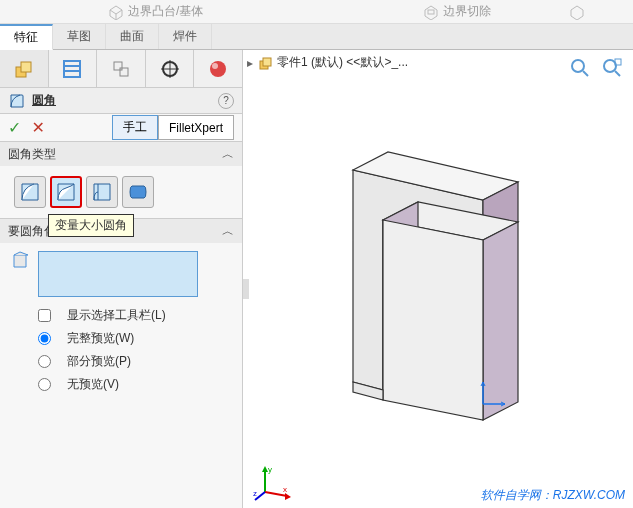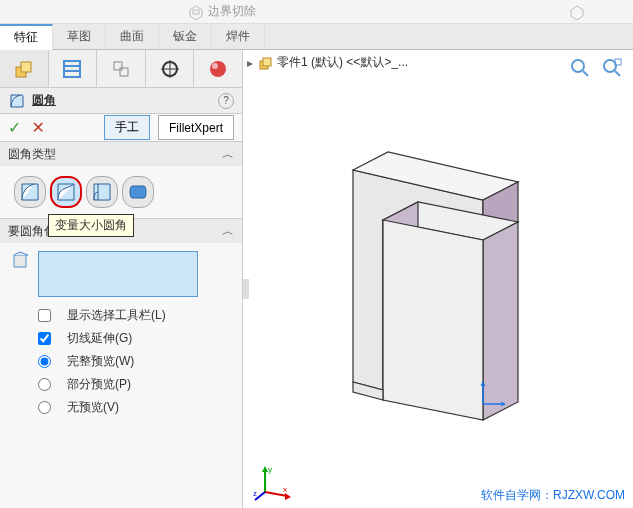--- a/index.html
+++ b/index.html
@@ -21,58 +21,67 @@
 .view-tabs .vt { flex: 1; display: flex; align-items: center; justify-content: center; border-right: 1px solid #ccc; background: #f0f0f0; cursor: pointer; }
 .view-tabs .vt.active { background: #e8e8e8; }
 
 .feature-header { height: 26px; display: flex; align-items: center; gap: 6px; padding: 0 8px; background: #eee; border-bottom: 1px solid #ccc; }
 .feature-header .title { font-weight: bold; text-decoration: underline; }
 .feature-header .help { margin-left: auto; width: 16px; height: 16px; border: 1px solid #aaa; border-radius: 50%; display:flex;align-items:center;justify-content:center;font-size:10px;color:#555;cursor:pointer; }
 
 .okcancel { height: 28px; display: flex; align-items: center; gap: 10px; padding: 0 8px; border-bottom: 1px solid #ccc; }
 .okcancel .ok { color: #3a9c3a; font-size: 16px; cursor: pointer; }
 .okcancel .cancel { color: #c0392b; font-size: 16px; cursor: pointer; }
-.okcancel .btn { margin-left: auto; display:flex; gap:8px; }
+.okcancel .btn { margin-left: auto; display:flex; gap:0; }
 .okcancel .mode-btn { border: 1px solid #aaa; background: #fff; padding: 3px 10px; font-size: 12px; cursor: pointer; }
 .okcancel .mode-btn.active { background: #e8f0fa; border-color: #5b9bd5; }
 
 .sect { border-bottom: 1px solid #ccc; }
 .sect-header { height: 24px; display: flex; align-items: center; justify-content: space-between; padding: 0 8px; background: #eaeaea; font-weight: 500; }
 .sect-header .chev { cursor: pointer; }
 
 .fillet-types { display: flex; gap: 4px; padding: 10px 14px; }
-.fillet-types .ft { width: 32px; height: 32px; border: 1px solid #aaa; border-radius: 13px; background: #e7e7e7; display:flex;align-items:center;justify-content:center;cursor: pointer; position:relative;}
+.fillet-types .ft { width: 32px; height: 32px; border: 1px solid #aaa; border-radius: 3px; background: #e7e7e7; display:flex;align-items:center;justify-content:center;cursor: pointer; position:relative;}
 .fillet-types .ft.selected { background: #cde6f7; border: 2px solid #d00; }
 .tooltip { position: absolute; top: 36px; left: -4px; background: #ffffe1; border: 1px solid #333; padding: 2px 6px; font-size: 12px; white-space: nowrap; z-index: 10; }
 
 .items-body { padding: 8px 10px; }
 .selbox { display:flex; gap:8px; align-items:flex-start; }
 .selbox .icon { width:20px; height:20px; }
 .selbox .list { width: 160px; height: 46px; background: #cde6f7; border: 1px solid #5b9bd5; }
 .opts { margin-top: 10px; display:flex; flex-direction:column; gap:6px; padding-left: 28px; }
 .opts label { display:flex; align-items:center; gap:16px; cursor:pointer; }
 
 .viewport { flex: 1; position: relative; background: #fff; }
 .tree-top { position: absolute; top: 4px; left: 4px; display:flex; align-items:center; gap:4px; font-size:12px; color:#333; z-index: 5;}
 .tree-top .arrow { cursor:pointer; color:#666; }
 .scroll-tick { position:absolute; left:0; top:50%; width:6px; height:20px; background:#ddd; cursor:pointer;}
 .zoom-btns { position:absolute; top:6px; right:8px; display:flex; gap:6px; z-index: 5;}
 .zoom-btns .zb { width:26px; height:22px; cursor:pointer; display:flex;align-items:center;justify-content:center;}
 .csys { position:absolute; bottom:6px; left:10px; width:40px; height:40px; }
-.watermark { position:absolute; bottom:4px; right:8px; font-size:12px; color: #1a73e8; }
+.watermark { position:absolute; bottom:4px; right:8px; font-size:12px; color: #1a73e8; font-style: italic; }
 
 .model-svg { position:absolute; top:60px; left:50px; }
 .triad-origin { position:absolute; left:236px; bottom:100px; z-index:3;}
 
 svg { display:block; }
 </style>
 </head>
 <body>
 
 <div class="top-toolbar">
+  <div class="group" style="margin-left:100px;">
+    <span class="gico">
+      <svg width="16" height="16" viewBox="0 0 16 16">
+          <path d="M2 6 L8 2 L14 6 L14 12 L8 16 L2 12 Z" fill="none" stroke="#bbb" stroke-width="1"></path>
+          <path d="M2 6 L8 10 L14 6 M8 10 L8 16" fill="none" stroke="#bbb"></path>
+        </svg>
+    </span>
+    <span>边界凸台/基体</span>
+  </div>
   <div class="group" style="margin-left:180px;">
     <span class="gico">
       <svg width="16" height="16" viewBox="0 0 16 16">
           <path d="M2 6 L8 2 L14 6 L14 12 L8 16 L2 12 Z" fill="none" stroke="#bbb" stroke-width="1"></path>
           <rect x="5" y="6" width="6" height="4" fill="none" stroke="#bbb"></rect>
         </svg>
     </span>
     <span>边界切除</span>
   </div>
   <div class="group right">
@@ -81,21 +90,20 @@
           <path d="M2 6 L8 2 L14 6 L14 12 L8 16 L2 12 Z" fill="none" stroke="#bbb"></path>
         </svg>
     </span>
   </div>
 </div>
 
 <div class="command-tabs">
   <div class="tab active">特征</div>
   <div class="tab">草图</div>
   <div class="tab">曲面</div>
-  <div class="tab">钣金</div>
   <div class="tab">焊件</div>
 </div>
 
 <div class="main">
 
   <div class="side-panel">
 
     <div class="view-tabs">
       <div class="vt active">
         <svg width="22" height="22" viewBox="0 0 22 22">
@@ -196,24 +204,20 @@
                 <path d="M4 4 L16 4 L16 16 L4 16 Z" fill="#e8e8e8" stroke="#4a90d9"></path>
                 <path d="M4 4 L10 1 L18 4 L16 4" fill="#e8e8e8" stroke="#4a90d9"></path>
               </svg>
           </span>
           <div class="list"></div>
         </div>
         <div class="opts">
           <label>
             <input type="checkbox" style="">
             <span>显示选择工具栏(L)</span>
-          </label>
-          <label>
-            <input type="checkbox" checked="" style="">
-            <span>切线延伸(G)</span>
           </label>
           <label>
             <input type="radio" name="pv" checked="" style="">
             <span>完整预览(W)</span>
           </label>
           <label>
             <input type="radio" name="pv" style="">
             <span>部分预览(P)</span>
           </label>
           <label>

